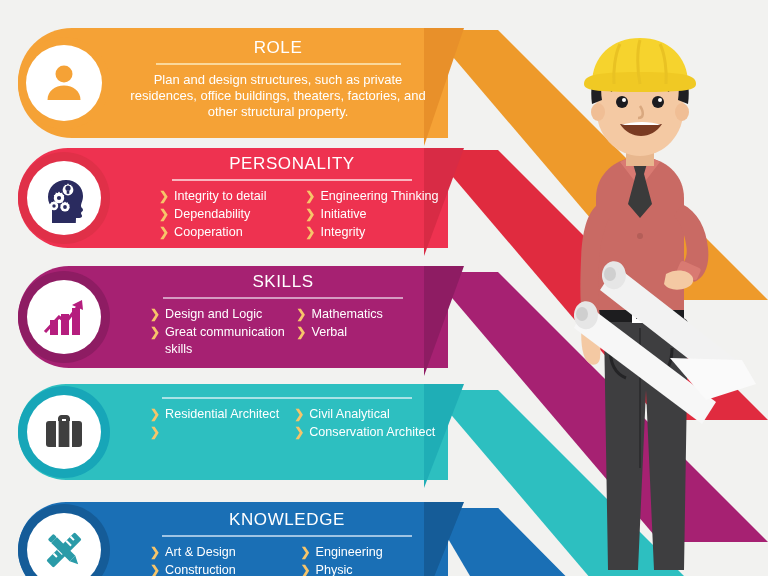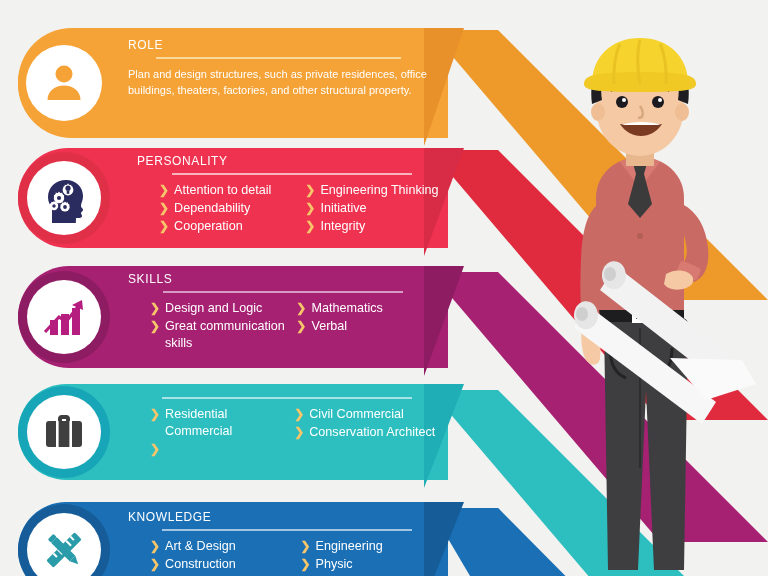--- a/index.html
+++ b/index.html
@@ -30,26 +30,26 @@
     z-index:6;
   }
   .badge-inner{
     border-radius:50%;background:#ffffff;
     display:flex;align-items:center;justify-content:center;
   }
 
   
   .content{position:absolute;z-index:6;color:#fff;}
   .sec-title{
-    font-size:12px;letter-spacing:.6px;
+    text-align:center;font-size:17px;letter-spacing:.6px;
     color:#ffffff;font-weight:400;
   }
   .rule{height:2px;margin:5px auto 7px auto;background:rgba(255,255,255,.55);}
   .desc{
-    font-size:11px;line-height:16px;color:#ffffff;
+    text-align:center;font-size:13px;line-height:16px;color:#ffffff;
   }
   .cols{display:flex;}
   .col{display:flex;flex-direction:column;}
   .li{
     display:flex;align-items:flex-start;
     font-size:12.6px;line-height:17px;color:#ffffff;
     margin-bottom:1px;
   }
   .chev{
     color:#F7C56A;font-size:12px;line-height:17px;
@@ -131,21 +131,21 @@
       </div>
     </div>
 
     <div class="content" style="left:119px;top:6px;width:310px;">
       <div class="sec-title">PERSONALITY</div>
       <div class="rule" style="width:240px;background:#F9B4BE;"></div>
       <div class="cols" style="padding-left:22px;">
         <div class="col" style="width:155px;">
           <div class="li">
               <span class="chev">❯</span>
-              <span class="li-txt">Attention to detail</span>
+              <span class="li-txt">Integrity to detail</span>
             </div>
           <div class="li">
               <span class="chev">❯</span>
               <span class="li-txt">Dependability</span>
             </div>
           <div class="li">
               <span class="chev">❯</span>
               <span class="li-txt">Cooperation</span>
             </div>
         </div>
@@ -229,30 +229,30 @@
         </svg>
       </div>
     </div>
 
     <div class="content" style="left:110px;top:8px;width:318px;">
       <div class="rule" style="width:250px;background:#A9E3E6;"></div>
       <div class="cols" style="padding-left:22px;">
         <div class="col" style="width:152px;">
           <div class="li">
               <span class="chev">❯</span>
-              <span class="li-txt">Residential Commercial</span>
+              <span class="li-txt">Residential Architect</span>
             </div>
           <div class="li">
               <span class="chev">❯</span>
             </div>
         </div>
         <div class="col" style="width:160px;">
           <div class="li">
               <span class="chev">❯</span>
-              <span class="li-txt">Civil Commercial</span>
+              <span class="li-txt">Civil Analytical</span>
             </div>
           <div class="li">
               <span class="chev">❯</span>
               <span class="li-txt">Conservation Architect</span>
             </div>
         </div>
       </div>
     </div>
   </div>
 

